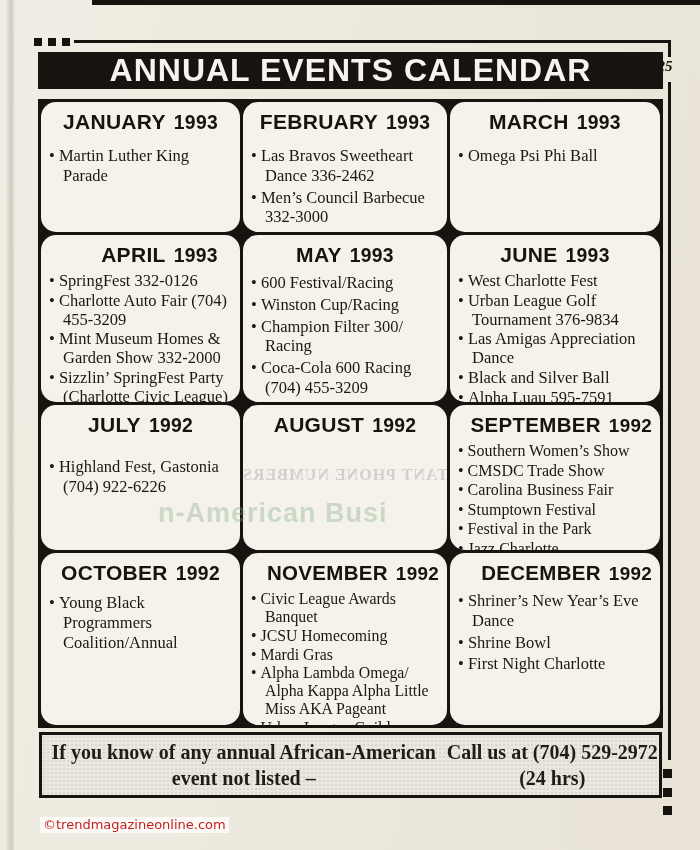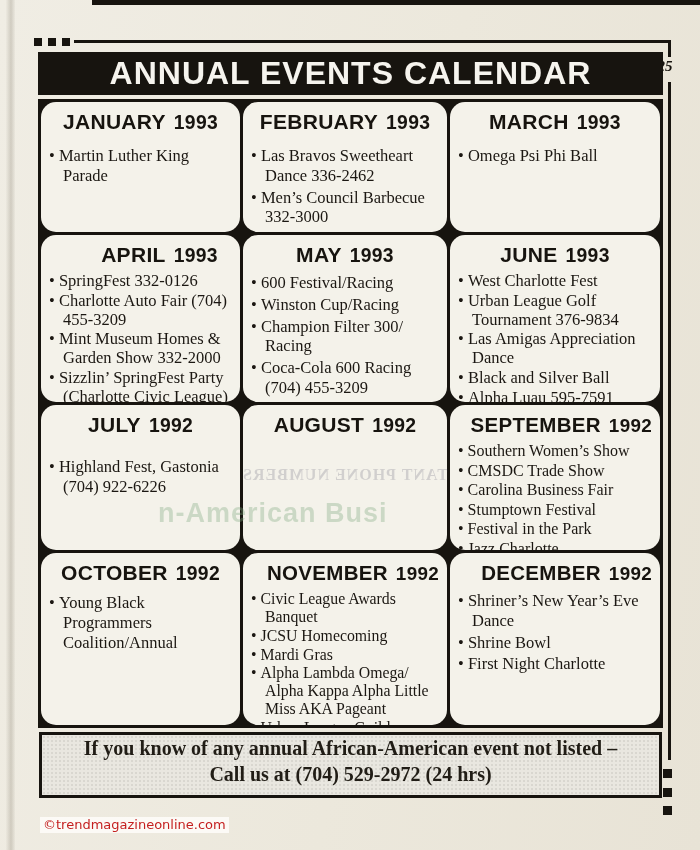--- a/index.html
+++ b/index.html
@@ -9,21 +9,21 @@
   .crease{position:absolute;left:6px;top:0;width:9px;height:850px;
     background:linear-gradient(90deg,rgba(80,70,50,.02),rgba(80,70,50,.20) 55%,rgba(80,70,50,.03));}
   .topstrip{position:absolute;top:0;left:92px;width:608px;height:5px;background:#17140f;}
   .sq{position:absolute;width:8px;height:8px;background:#17140f;}
   .hrule{position:absolute;left:74px;top:40px;width:597px;height:3px;background:#17140f;}
   .vrule{position:absolute;left:668px;width:3px;background:#17140f;}
   .vrule-top{top:40px;height:17px;}
   .vrule-bottom{top:82px;height:678px;}
   .pagenum{position:absolute;left:648px;top:58px;width:34px;text-align:center;
     font-family:"Liberation Serif",serif;font-weight:bold;font-style:italic;font-size:15px;}
-  .titlebar{position:absolute;left:38px;top:52px;width:625px;height:43px;background:#17140f;
+  .titlebar{position:absolute;left:38px;top:52px;width:625px;height:37px;background:#17140f;
     display:flex;align-items:center;justify-content:center;}
   .titlebar span{color:#f6f4ee;font-weight:bold;font-size:32px;letter-spacing:1px;white-space:nowrap;}
   .grid{position:absolute;left:38px;top:99px;width:625px;height:629px;box-sizing:border-box;
     background:#17140f;border:3px solid #17140f;display:grid;gap:3px;
     grid-template-columns:199px 204px 210px;grid-template-rows:130px 167px 145px 1fr;}
   .cell{background:#f4f2ea;box-sizing:border-box;padding:6px 8px 3px;overflow:hidden;border-radius:15px;}
   .mh{text-align:center;font-weight:bold;font-size:21px;letter-spacing:.3px;padding-top:2px;white-space:nowrap;}
   .mh .myear{margin-left:8px;font-size:.92em;}
   .cell-apr .mh{padding-left:38px;text-align:center;}
   .cell-sep .mh,.cell-nov .mh,.cell-dec .mh{font-size:20.5px;text-align:right;padding-left:2px;}
@@ -36,21 +36,21 @@
   .mt6 .events{margin-top:6px;}
   .snug .events{margin-top:5px;line-height:1.14;}
   .snug .events li{margin-bottom:1px;}
   .list6 .events{margin-top:5px;font-size:16px;line-height:1.16;}
   .list6 .events li{margin-bottom:1px;}
   .tight .events{margin-top:5px;font-size:15.8px;line-height:1.13;}
   .tight .events li{margin-bottom:1px;}
   .footerbox{position:absolute;left:39px;top:732px;width:623px;height:66px;box-sizing:border-box;
     border:3px solid #17140f;background-color:#e9e7e0;
     background-image:radial-gradient(rgba(0,0,0,.07) 1px,transparent 1.2px);background-size:4px 4px;
-    display:flex;flex-direction:column;align-items:center;}
+    display:flex;flex-direction:row;align-items:center;justify-content:center;}
   .footerbox div{font-family:"Liberation Serif",serif;font-weight:bold;font-size:20px;
     line-height:1.3;color:#211d16;text-align:center;}
   .ghost-mirror{position:absolute;left:252px;top:466px;width:196px;text-align:center;
     transform:scaleX(-1);font-family:"Liberation Serif",serif;font-weight:bold;font-size:16px;
     letter-spacing:1px;color:#2c2c4a;opacity:.17;white-space:nowrap;pointer-events:none;}
   .ghost-green{position:absolute;left:158px;top:498px;width:320px;
     font-weight:bold;font-size:27px;letter-spacing:1px;color:#7fa97f;opacity:.34;
     white-space:nowrap;pointer-events:none;}
   .copyright{position:absolute;left:40px;top:817px;font-family:"DejaVu Sans",sans-serif;
     font-size:13px;color:#c41f1f;background:rgba(253,251,247,.92);padding:0 3px;line-height:16px;}

